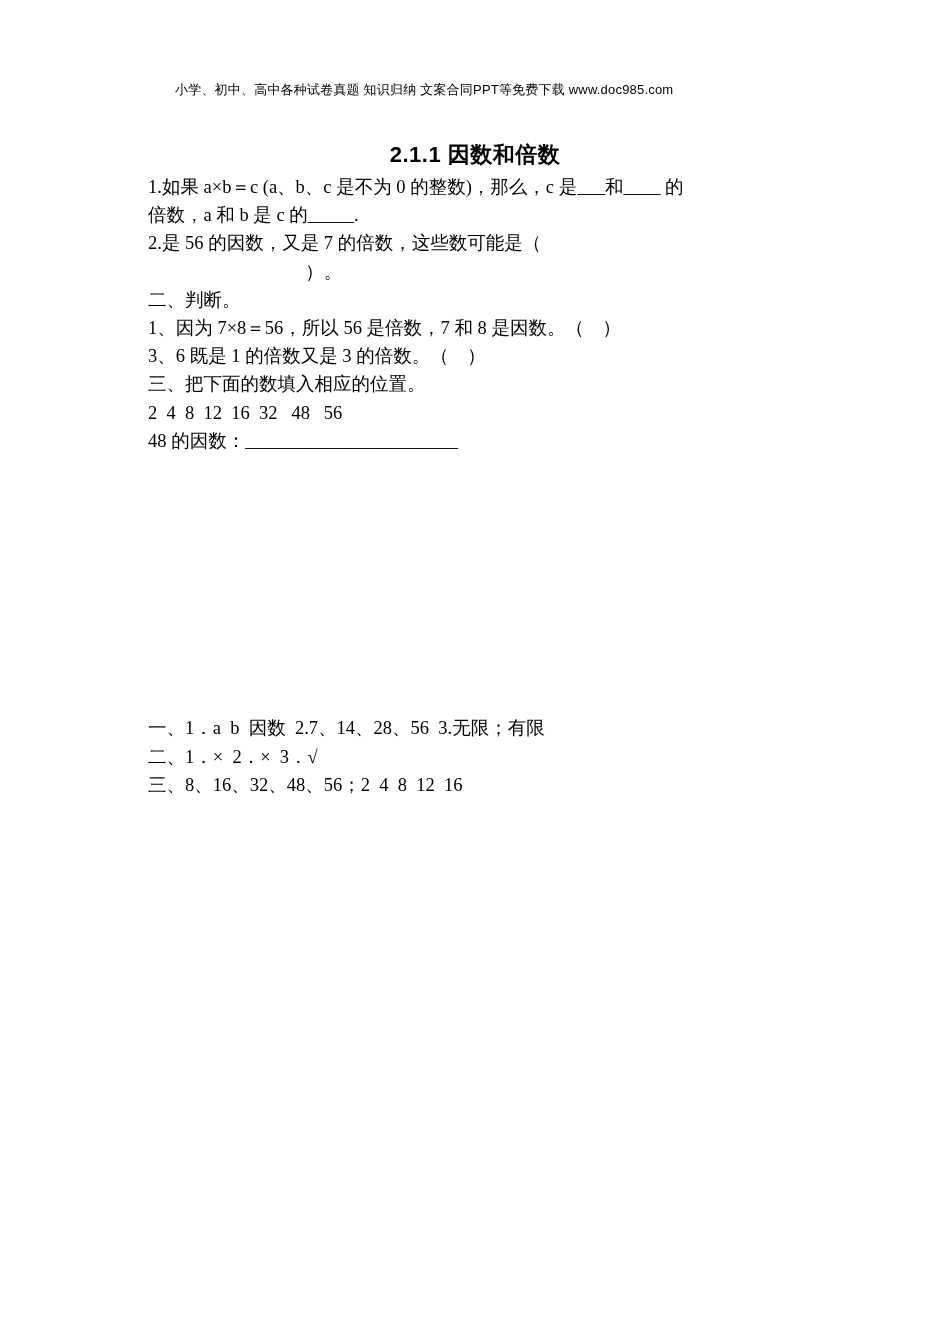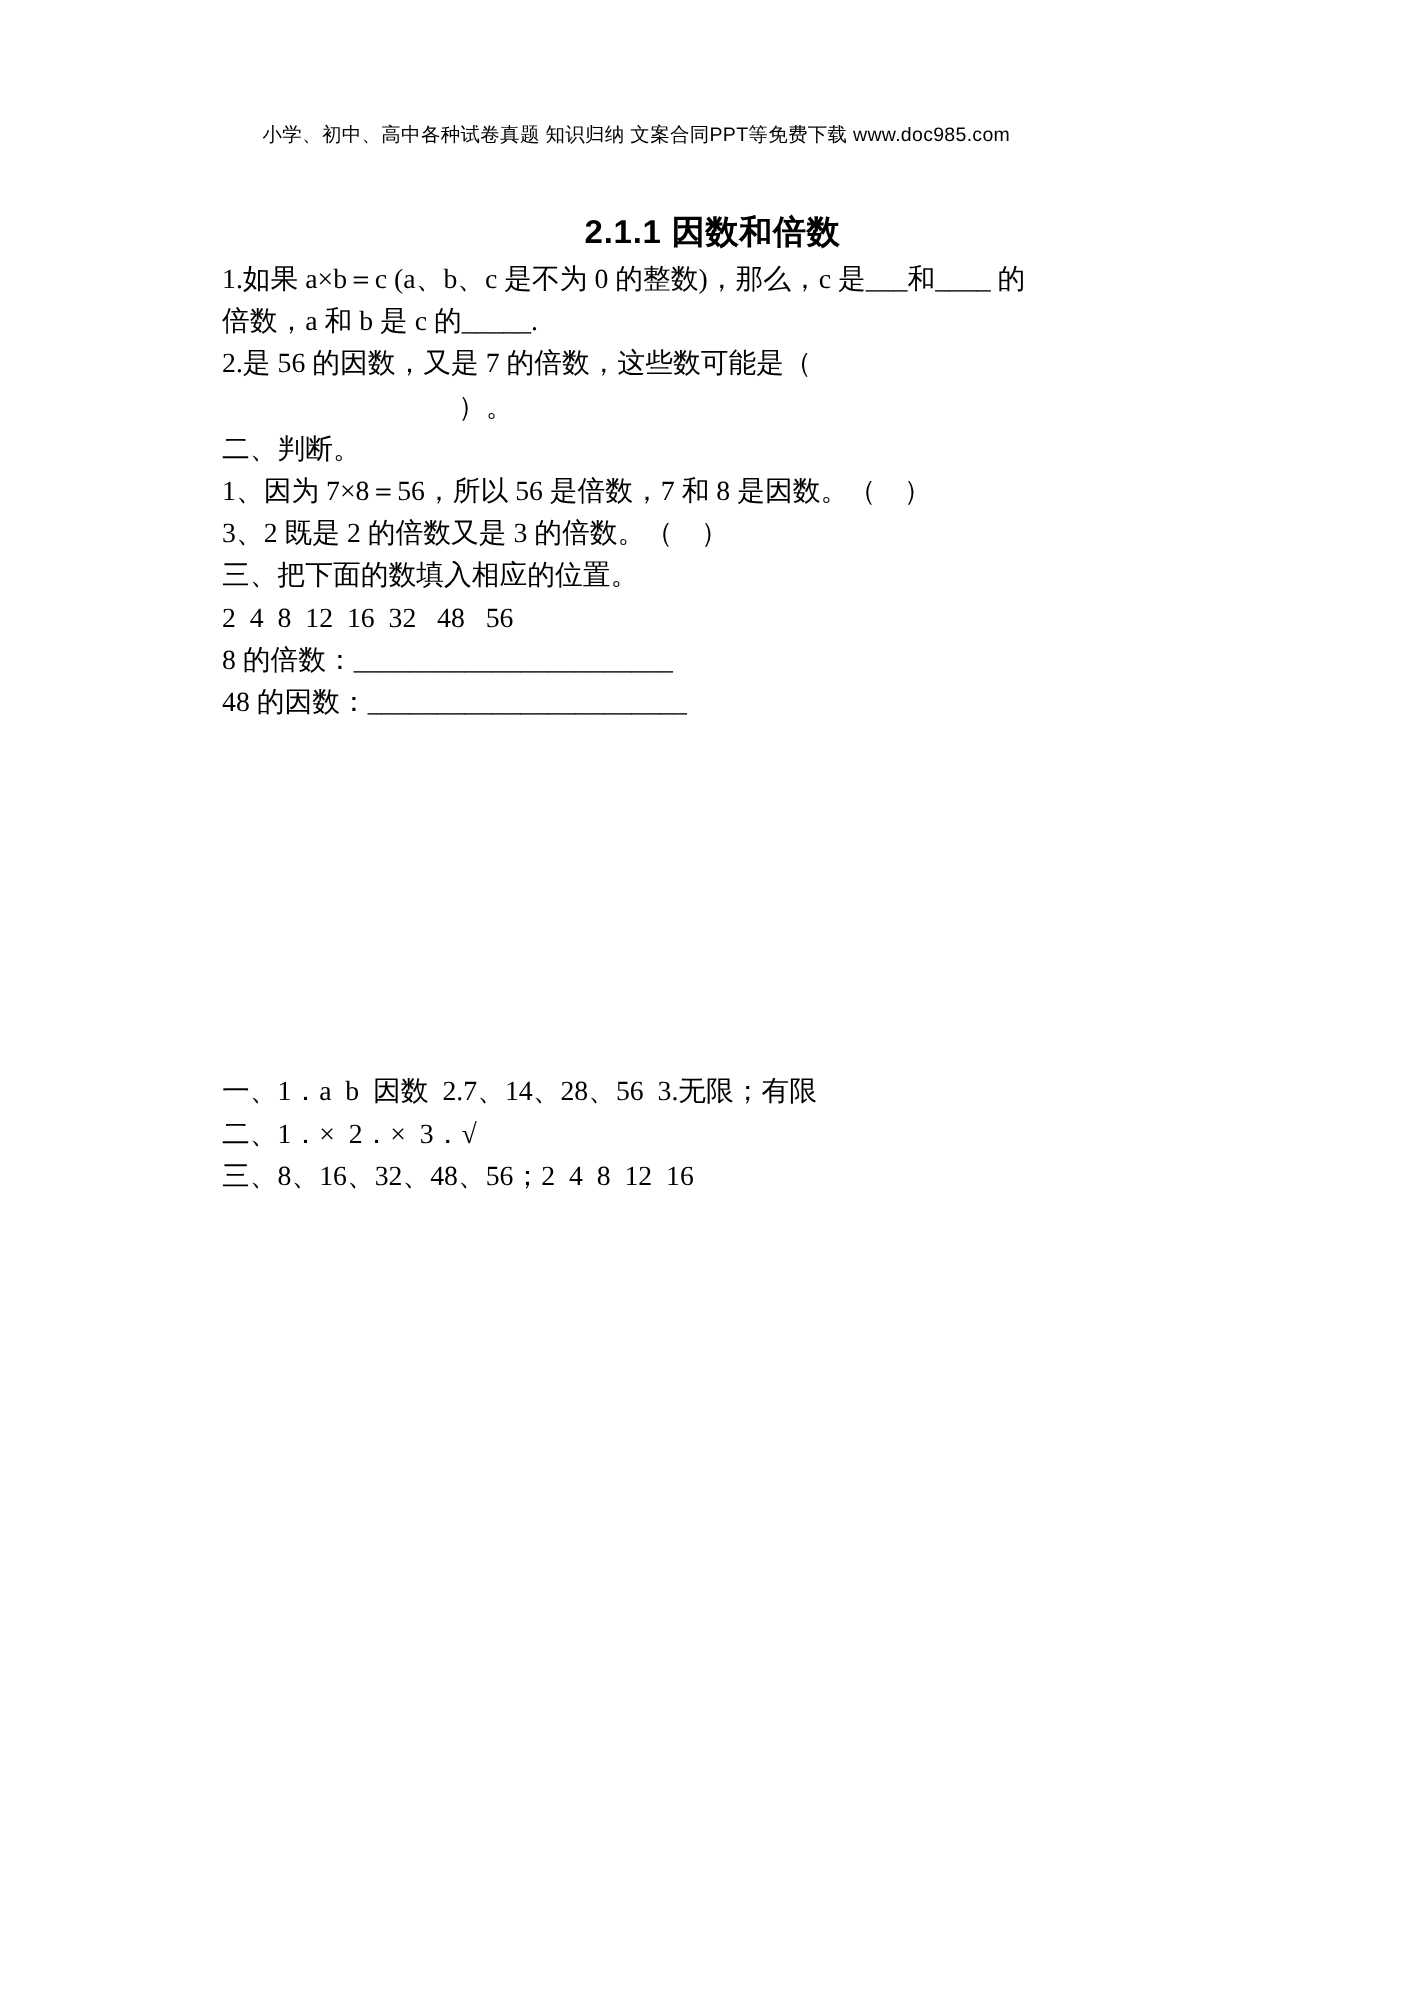--- a/index.html
+++ b/index.html
@@ -76,25 +76,24 @@
 
   <div class="body-block">
 
     <div class="line">1.如果 a×b＝c (a、b、c 是不为 0 的整数)，那么，c 是___和____ 的</div>
     <div class="line">倍数，a 和 b 是 c 的_____.</div>
     <div class="line">2.是 56 的因数，又是 7 的倍数，这些数可能是（</div>
     <div class="line">                                  ）。</div>
 
     <div class="line">二、判断。</div>
     <div class="line">1、因为 7×8＝56，所以 56 是倍数，7 和 8 是因数。（    ）</div>
-    <div class="line">3、2 既是 2 的倍数又是 3 的倍数。（    ）</div>
+    <div class="line">3、6 既是 1 的倍数又是 3 的倍数。（    ）</div>
 
     <div class="line">三、把下面的数填入相应的位置。</div>
     <div class="line">2  4  8  12  16  32   48   56</div>
-    <div class="line">8 的倍数：_______________________</div>
     <div class="line">48 的因数：_______________________</div>
 
   </div>
 
   <div class="answers-block">
     <div class="line">一、1．a  b  因数  2.7、14、28、56  3.无限；有限</div>
     <div class="line">二、1．×  2．×  3．√</div>
     <div class="line">三、8、16、32、48、56；2  4  8  12  16</div>
   </div>
 

